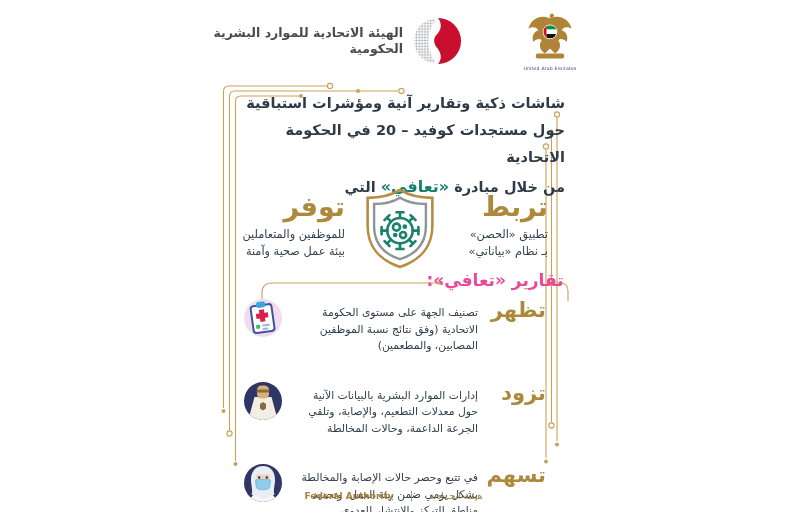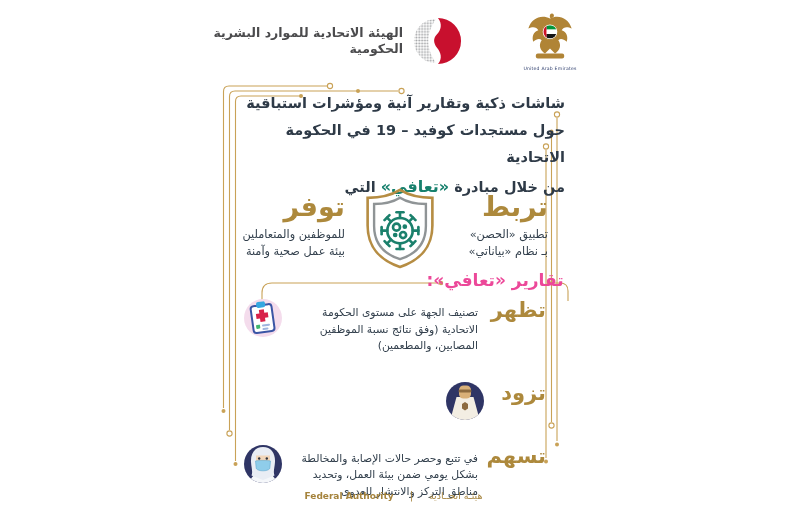--- a/index.html
+++ b/index.html
@@ -114,21 +114,21 @@
           <rect x="26" y="27.6" width="12" height="5.4" fill="#141414"></rect>
         </g>
       </g>
       <rect x="13" y="51" width="34" height="6" rx="2.4" fill="#b08436"></rect>
     </svg>
     <div class="emblem-caption">United Arab Emirates</div>
   </div>
 
   <div class="layer title">
     <div class="tl">شاشات ذكية وتقارير آنية ومؤشرات استباقية</div>
-    <div class="tl">حول مستجدات كوفيد – 19 في الحكومة الاتحادية</div>
+    <div class="tl">حول مستجدات كوفيد – 20 في الحكومة الاتحادية</div>
     <div class="tl tl3">
       <span>من خلال مبادرة</span>
       <span class="hl">«تعافي»</span>
       <span>التي</span>
     </div>
   </div>
 
   <div class="layer feature feat-connect">
     <div class="verb-big">تربط</div>
     <div class="feat-line">تطبيق «الحصن»</div>
@@ -206,20 +206,21 @@
             <rect x="14" y="28" width="4" height="4" rx="1" fill="#42b66f"></rect>
             <rect x="20" y="28.5" width="8" height="2" rx="1" fill="#9db4de"></rect>
             <rect x="20" y="32" width="6" height="2" rx="1" fill="#9db4de"></rect>
           </g>
         </svg>
       </div>
     </div>
 
     <div class="row">
       <div class="row-verb">تزود</div>
+      <div class="row-text">إدارات الموارد البشرية بالبيانات الآنية حول معدلات التطعيم، والإصابة، وتلقي الجرعة الداعمة، وحالات المخالطة</div>
       <div class="row-icon">
         <svg width="44" height="44" viewBox="0 0 44 44">
           <clipPath id="pclip1">
               <circle cx="22" cy="22" r="19"></circle>
             </clipPath>
           <circle cx="22" cy="22" r="19" fill="#2f3565"></circle>
           <g clip-path="url(#pclip1)">
             <path d="M13.5 18 L30.5 18 L37 42 L7 42 Z" fill="#f3eee3"></path>
             <rect x="16" y="6.5" width="12" height="13" rx="4.5" fill="#d9b078"></rect>
             <rect x="15.5" y="10.5" width="13" height="3" rx="1.5" fill="#8c6a3f"></rect>

